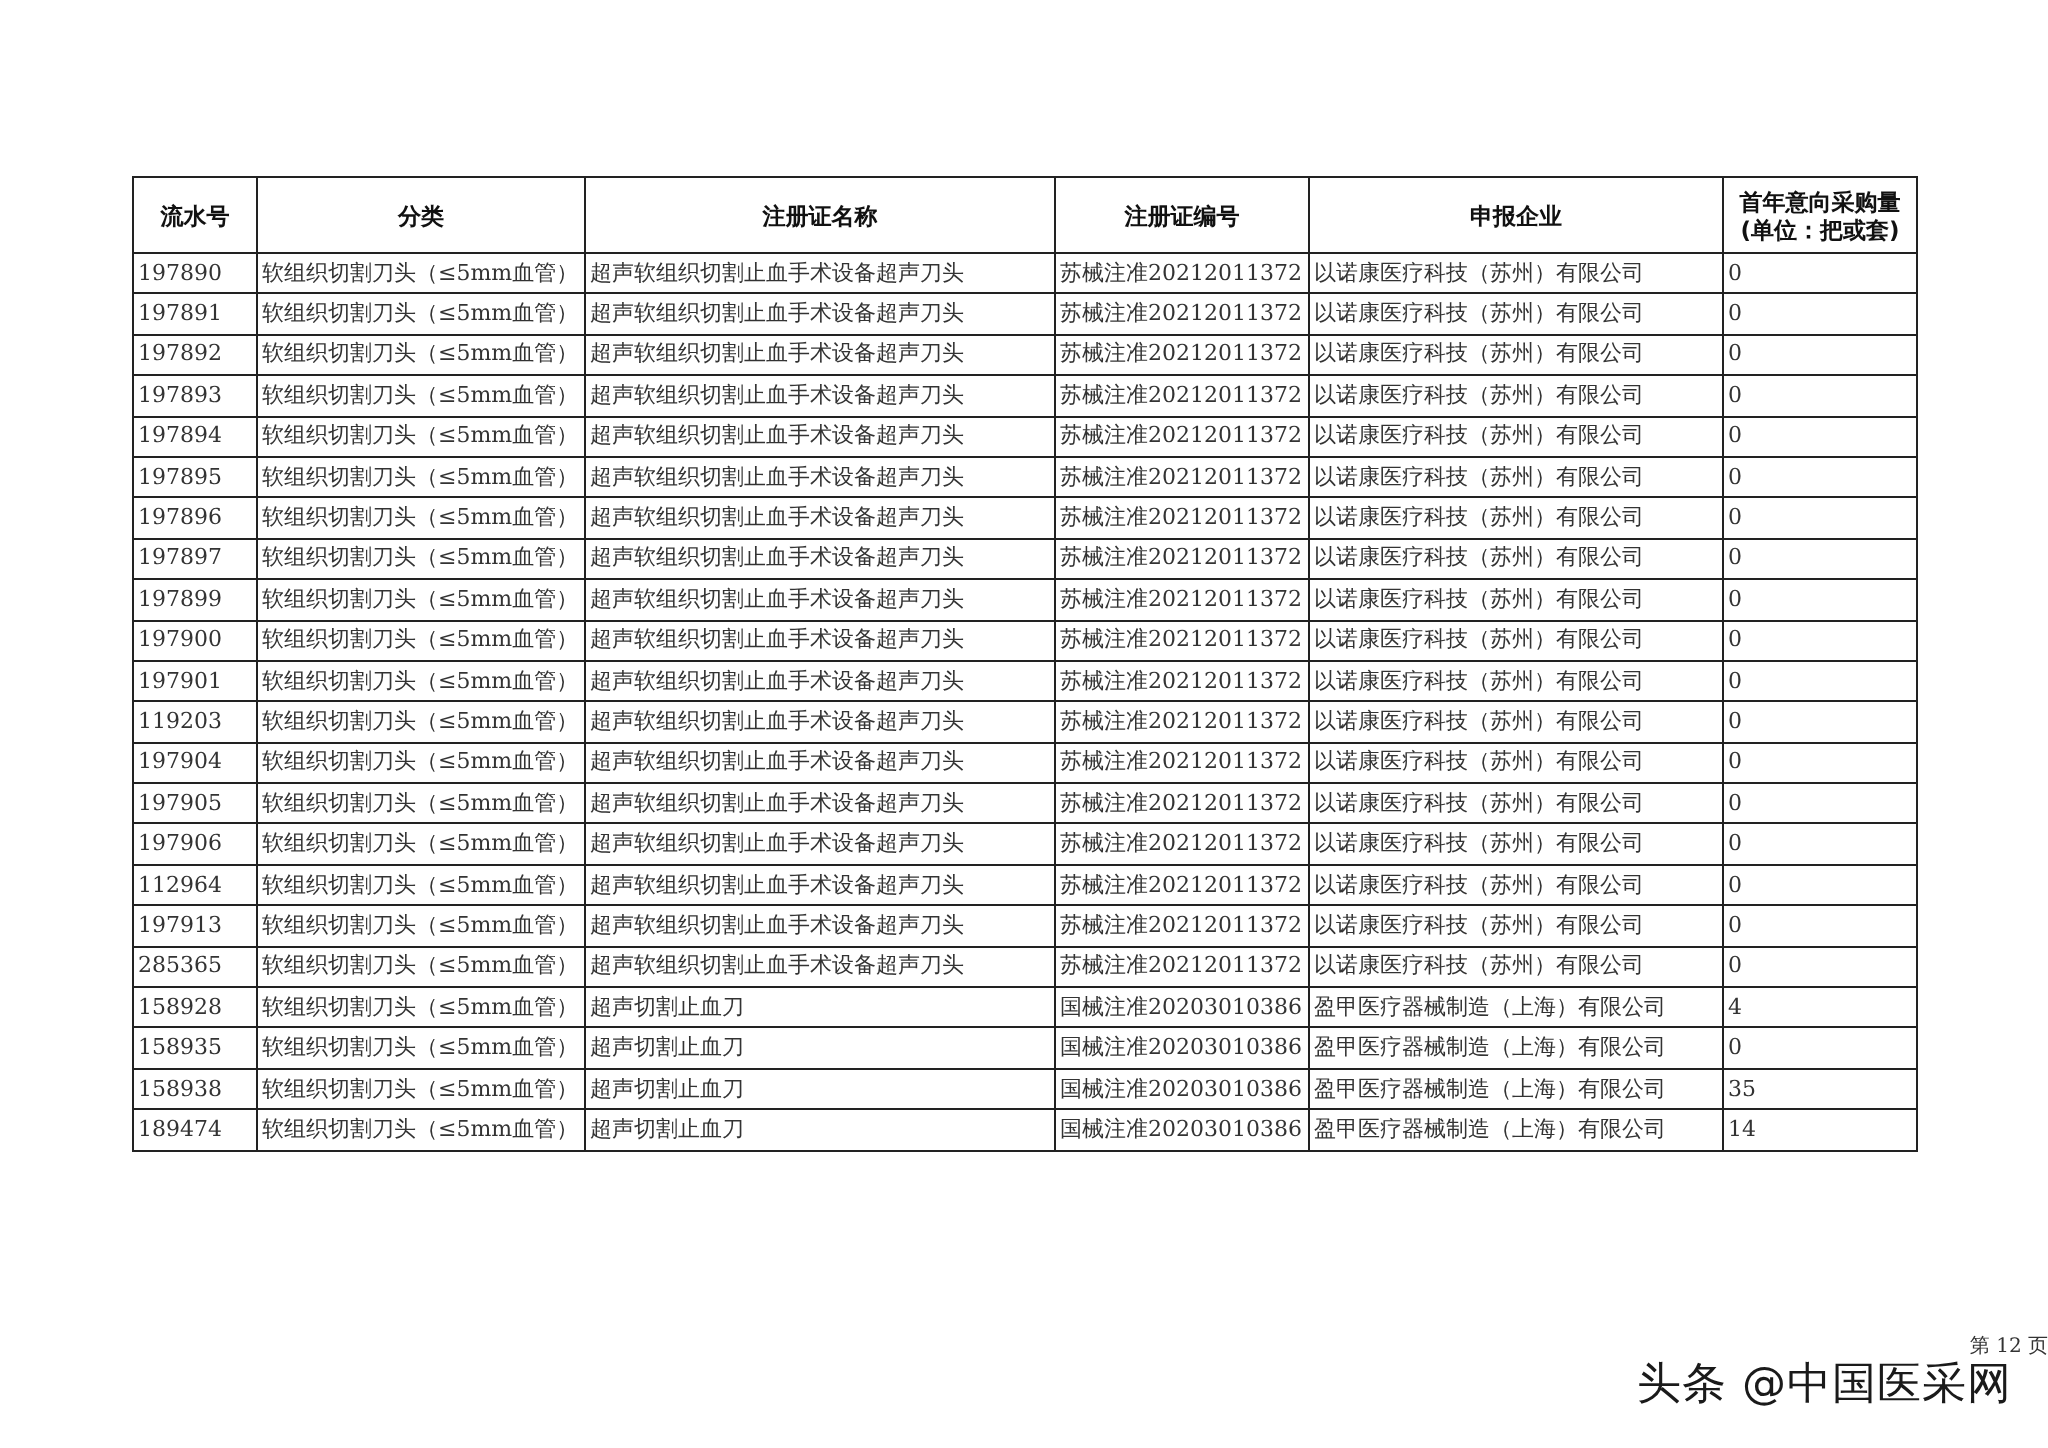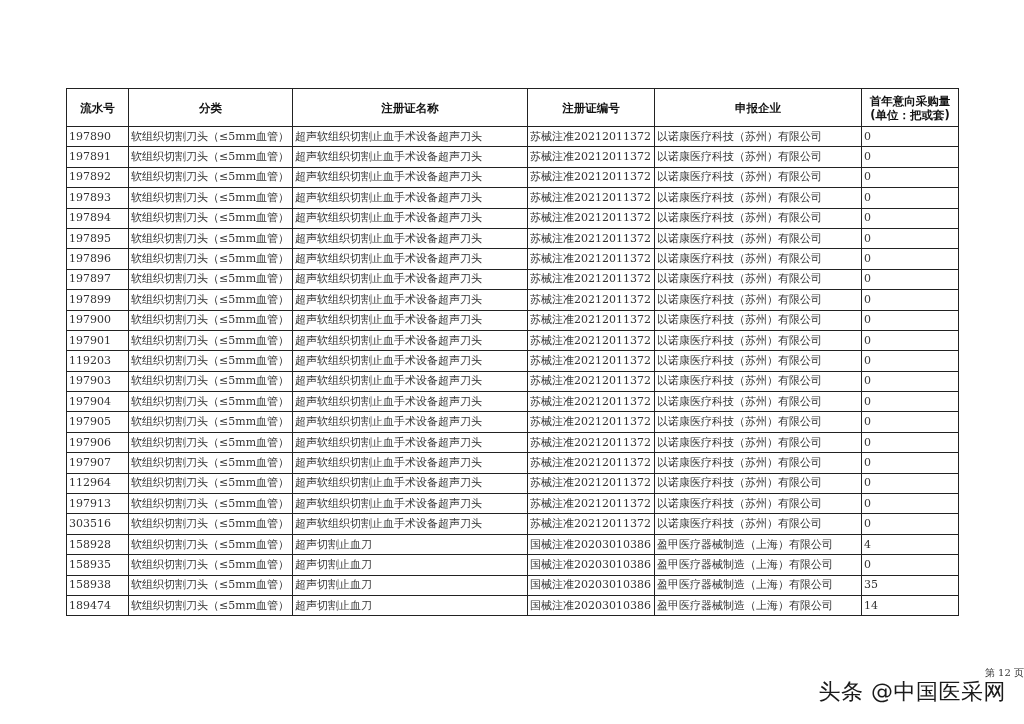--- a/index.html
+++ b/index.html
@@ -182,28 +182,20 @@
         </tr>
         <tr>
           <td class="center">119203</td>
           <td class="left">软组织切割刀头（≤5mm血管）</td>
           <td class="left">超声软组织切割止血手术设备超声刀头</td>
           <td class="left">苏械注准20212011372</td>
           <td class="left">以诺康医疗科技（苏州）有限公司</td>
           <td class="center">0</td>
         </tr>
         <tr>
-          <td class="center">197903</td>
-          <td class="left">软组织切割刀头（≤5mm血管）</td>
-          <td class="left">超声软组织切割止血手术设备超声刀头</td>
-          <td class="left">苏械注准20212011372</td>
-          <td class="left">以诺康医疗科技（苏州）有限公司</td>
-          <td class="center">0</td>
-        </tr>
-        <tr>
           <td class="center">197904</td>
           <td class="left">软组织切割刀头（≤5mm血管）</td>
           <td class="left">超声软组织切割止血手术设备超声刀头</td>
           <td class="left">苏械注准20212011372</td>
           <td class="left">以诺康医疗科技（苏州）有限公司</td>
           <td class="center">0</td>
         </tr>
         <tr>
           <td class="center">197905</td>
           <td class="left">软组织切割刀头（≤5mm血管）</td>
@@ -214,45 +206,37 @@
         </tr>
         <tr>
           <td class="center">197906</td>
           <td class="left">软组织切割刀头（≤5mm血管）</td>
           <td class="left">超声软组织切割止血手术设备超声刀头</td>
           <td class="left">苏械注准20212011372</td>
           <td class="left">以诺康医疗科技（苏州）有限公司</td>
           <td class="center">0</td>
         </tr>
         <tr>
-          <td class="center">197907</td>
-          <td class="left">软组织切割刀头（≤5mm血管）</td>
-          <td class="left">超声软组织切割止血手术设备超声刀头</td>
-          <td class="left">苏械注准20212011372</td>
-          <td class="left">以诺康医疗科技（苏州）有限公司</td>
-          <td class="center">0</td>
-        </tr>
-        <tr>
           <td class="center">112964</td>
           <td class="left">软组织切割刀头（≤5mm血管）</td>
           <td class="left">超声软组织切割止血手术设备超声刀头</td>
           <td class="left">苏械注准20212011372</td>
           <td class="left">以诺康医疗科技（苏州）有限公司</td>
           <td class="center">0</td>
         </tr>
         <tr>
           <td class="center">197913</td>
           <td class="left">软组织切割刀头（≤5mm血管）</td>
           <td class="left">超声软组织切割止血手术设备超声刀头</td>
           <td class="left">苏械注准20212011372</td>
           <td class="left">以诺康医疗科技（苏州）有限公司</td>
           <td class="center">0</td>
         </tr>
         <tr>
-          <td class="center">303516</td>
+          <td class="center">285365</td>
           <td class="left">软组织切割刀头（≤5mm血管）</td>
           <td class="left">超声软组织切割止血手术设备超声刀头</td>
           <td class="left">苏械注准20212011372</td>
           <td class="left">以诺康医疗科技（苏州）有限公司</td>
           <td class="center">0</td>
         </tr>
         <tr>
           <td class="center">158928</td>
           <td class="left">软组织切割刀头（≤5mm血管）</td>
           <td class="left">超声切割止血刀</td>

